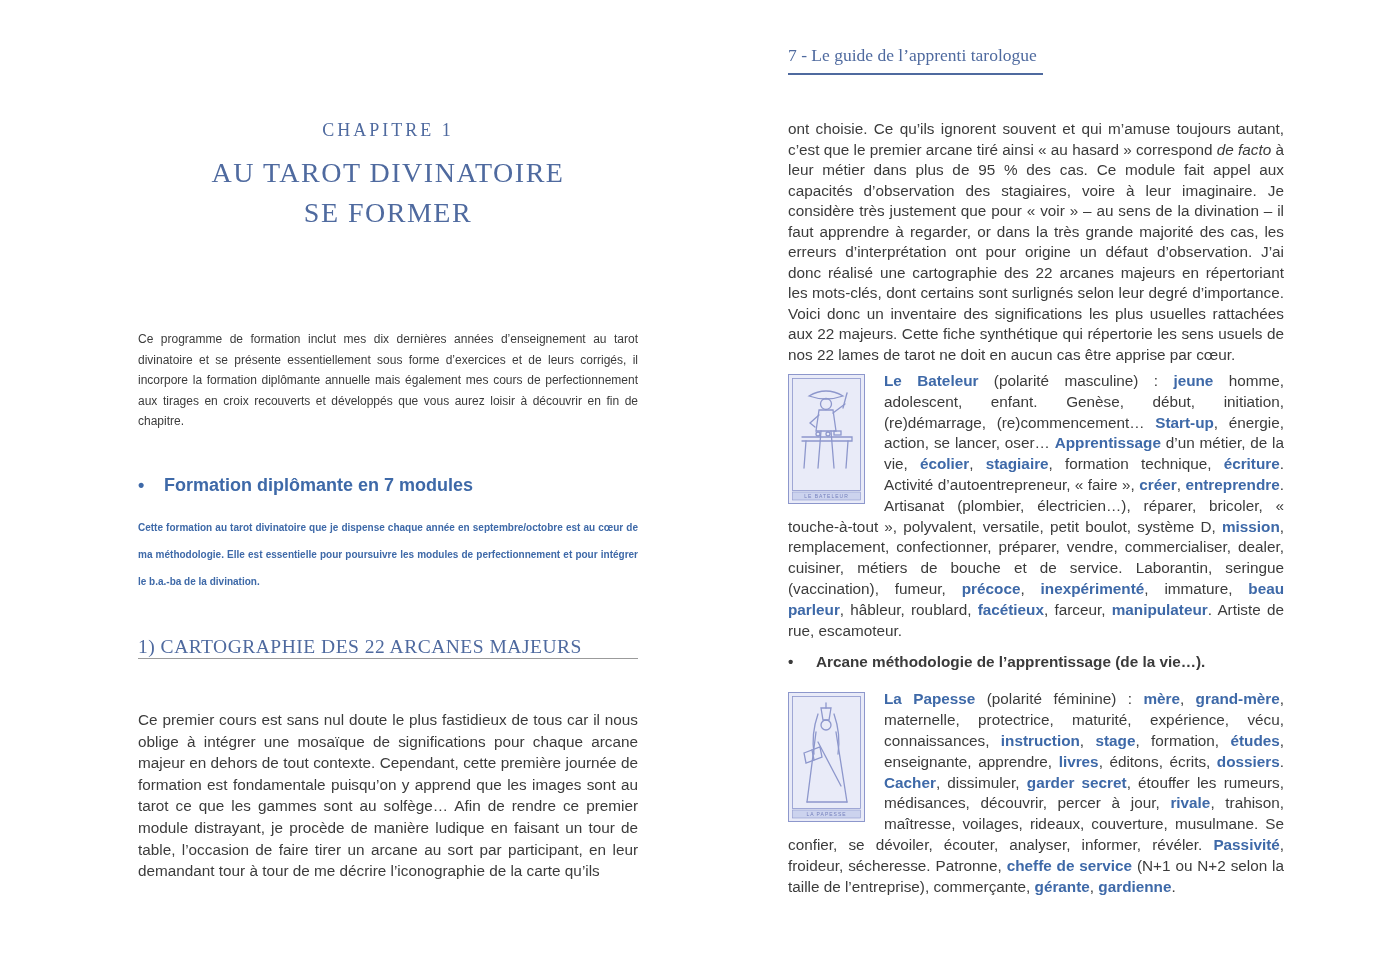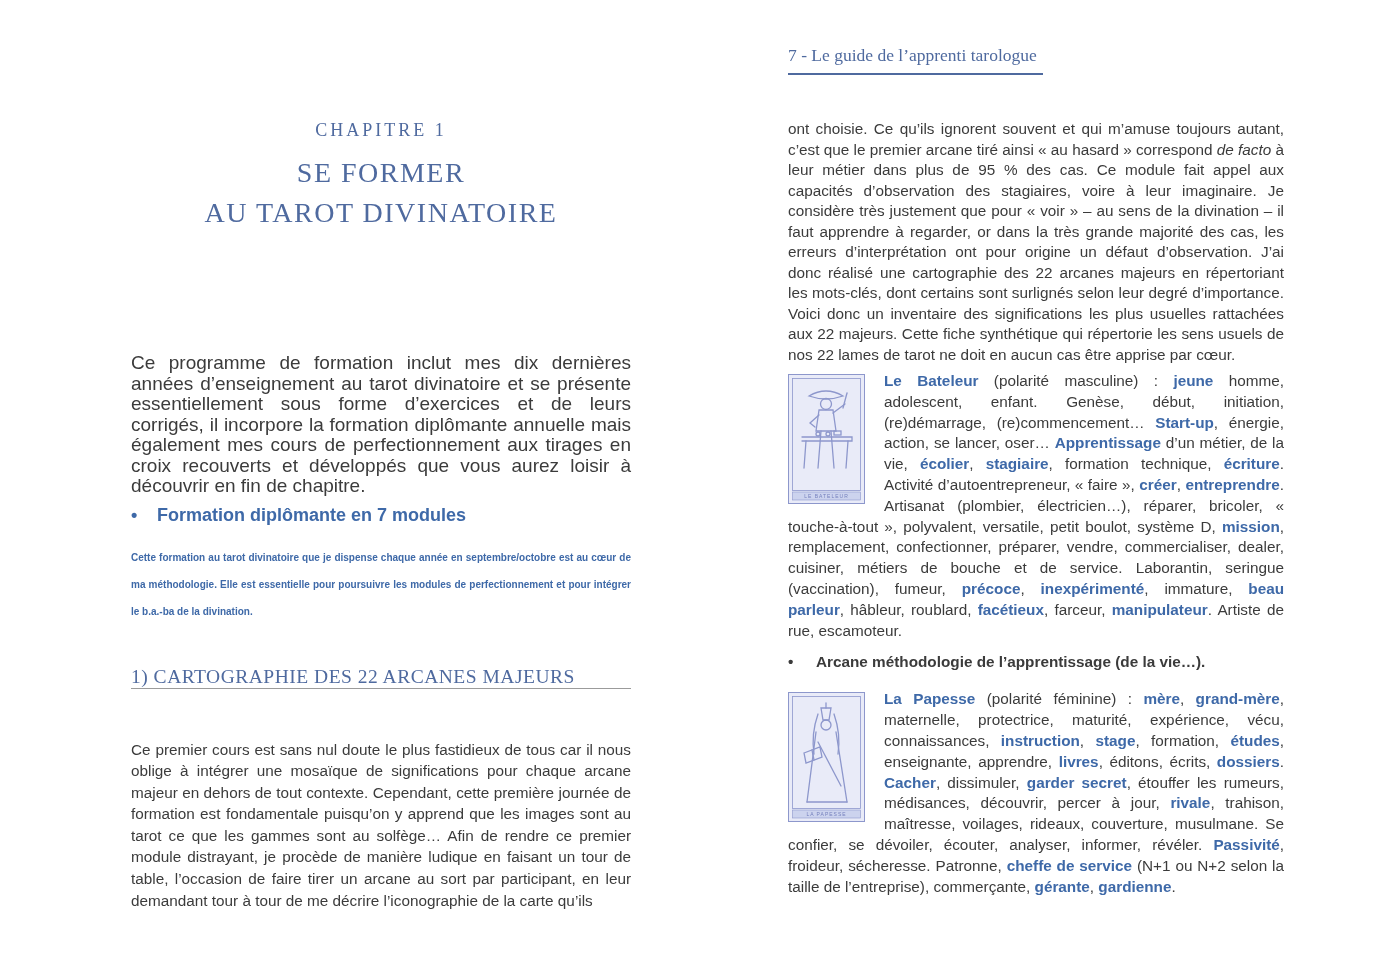--- a/index.html
+++ b/index.html
@@ -11,38 +11,38 @@
     --card-bg:#e9ebf8;
     --card-band:#ccd3ee;
   }
   *{box-sizing:border-box;margin:0;padding:0;}
   html,body{background:#ffffff;}
   body{
     width:1400px;height:980px;position:relative;overflow:hidden;
     font-family:"Liberation Sans",sans-serif;color:var(--body-text);
   }
   .page{position:absolute;}
-  .page-left{left:131px;top:112px;width:500px;}
+  .page-left{left:138px;top:112px;width:500px;}
   .page-right{left:788px;top:45px;width:496px;}
 
   
   .chapter-label{
     margin-top:8px;text-align:center;
     font-family:"Liberation Serif",serif;font-size:18px;letter-spacing:3px;
     color:var(--heading-blue);
   }
   .page-title{
     margin-top:12px;text-align:center;
     font-family:"Liberation Serif",serif;font-size:28px;line-height:40px;
     letter-spacing:1.5px;color:var(--heading-blue);
   }
 
   .intro{
-    margin-top:120px;min-height:138px;
-    font-size:19px;line-height:20.5px;text-align:justify;
+    margin-top:96px;min-height:138px;
+    font-size:12px;line-height:20.5px;text-align:justify;
   }
 
   .bullet-row{display:flex;align-items:baseline;}
   .bullet-glyph{flex:0 0 26px;}
   .module-heading{
     margin-top:8px;color:var(--accent-blue);font-weight:bold;font-size:18px;
   }
   .module-heading .bullet-glyph{color:var(--accent-blue);font-size:18px;}
 
   .highlight{
@@ -91,22 +91,22 @@
   .seg-plain{}
   .seg-blue{color:var(--accent-blue);font-weight:bold;}
   .seg-italic{font-style:italic;}
 </style>
 </head>
 <body>
 
 <div class="page page-left">
   <div class="chapter-label">CHAPITRE 1</div>
   <div class="page-title">
+    <div>AU TAROT DIVINATOIRE</div>
     <div>SE FORMER</div>
-    <div>AU TAROT DIVINATOIRE</div>
   </div>
 
   <p class="intro">Ce programme de formation inclut mes dix dernières années d’enseignement au tarot divinatoire et se présente essentiellement sous forme d’exercices et de leurs corrigés, il incorpore la formation diplômante annuelle mais également mes cours de perfectionnement aux tirages en croix recouverts et développés que vous aurez loisir à découvrir en fin de chapitre.</p>
 
   <div class="module-heading bullet-row">
     <span class="bullet-glyph">•</span>
     <span>Formation diplômante en 7 modules</span>
   </div>
 
   <p class="highlight">Cette formation au tarot divinatoire que je dispense chaque année en septembre/octobre est au cœur de ma méthodologie. Elle est essentielle pour poursuivre les modules de perfectionnement et pour intégrer le b.a.-ba de la divination.</p>

